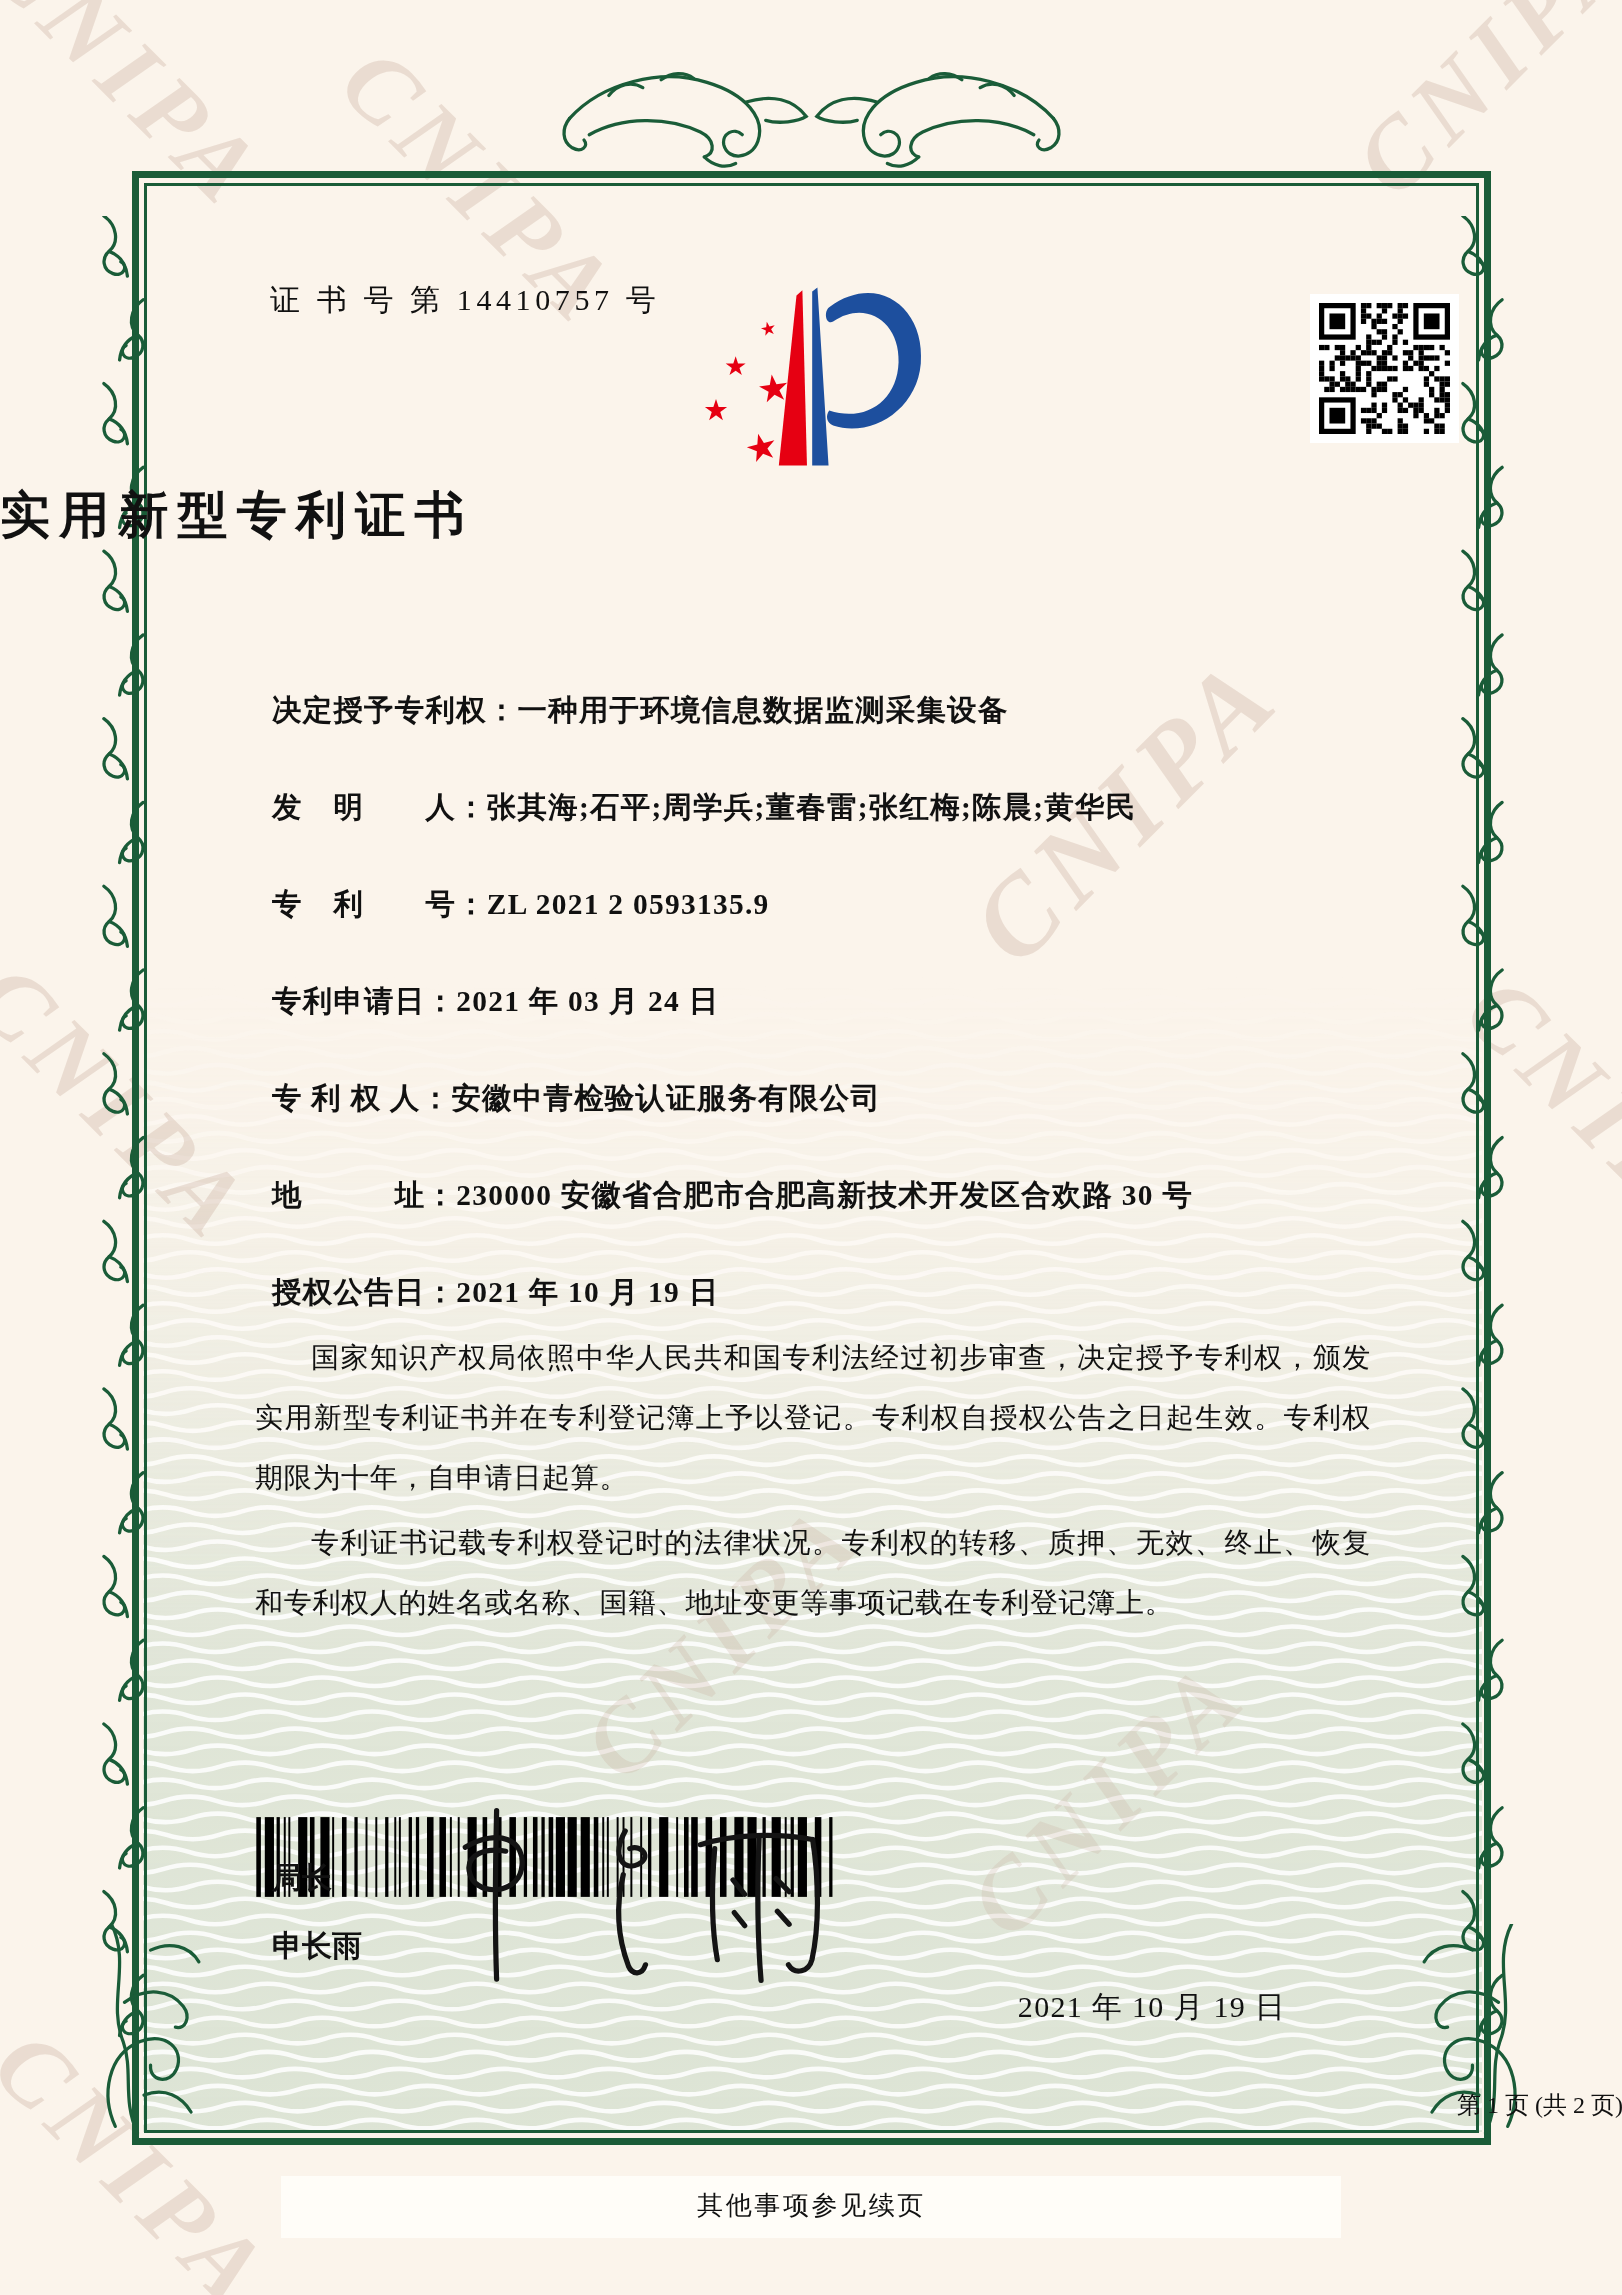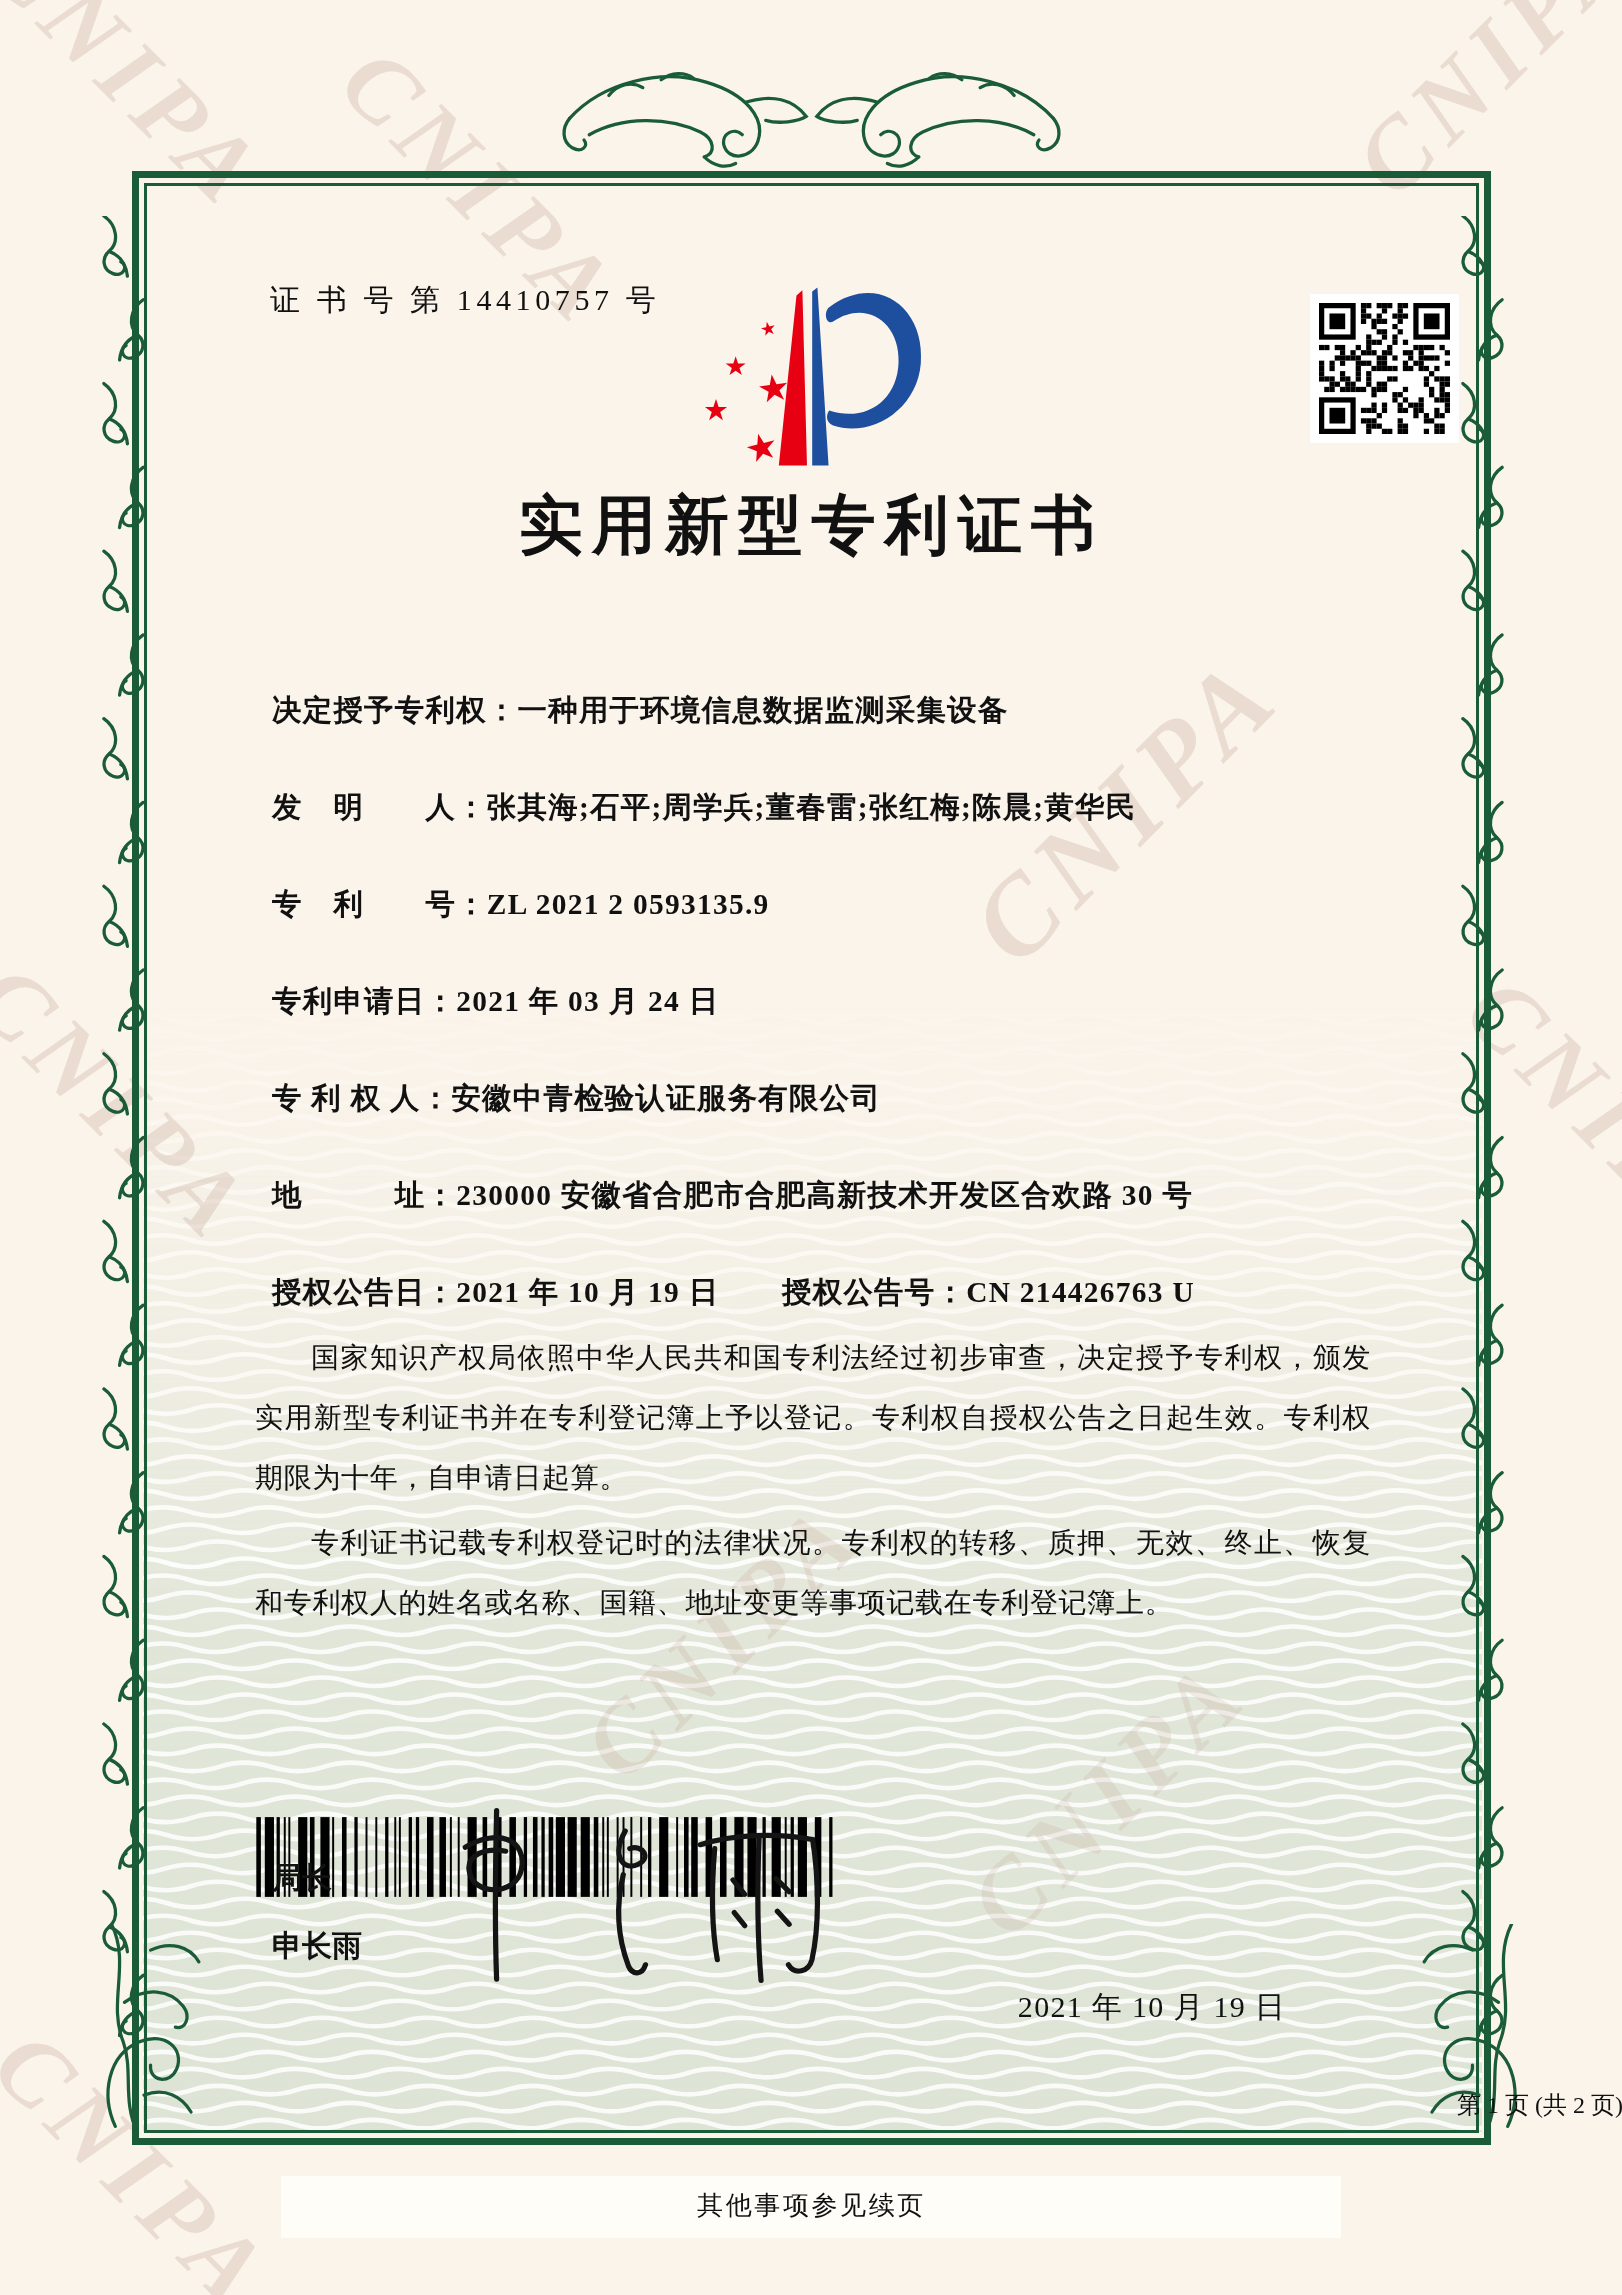--- a/index.html
+++ b/index.html
@@ -23,22 +23,22 @@
   .frame::after{content:"";position:absolute;left:4.6px;top:4.6px;right:4.6px;bottom:4.6px;
                 border:3.3px solid #1a5c38;}
   .orn{position:absolute;z-index:4;pointer-events:none;}
   .orn path{fill:none;stroke:#1a5c38;stroke-width:5;stroke-linecap:round;}
   
   .certNo{position:absolute;left:270px;top:280px;font-size:30px;letter-spacing:4.6px;z-index:5;}
   .logo{position:absolute;left:661px;top:247px;width:288px;height:229px;z-index:5;}
   .logo .star{position:absolute;line-height:1;}
   .qr{position:absolute;left:1310px;top:294px;width:149px;height:149px;background:#fff;z-index:5;}
   .qr svg{position:absolute;left:9.2px;top:9.2px;}
-  .title{position:absolute;left:0;top:482px;width:1623px;text-align:center;
-         font-size:64px;font-weight:bold;letter-spacing:9.2px;z-index:5;}
+  .title{position:absolute;left:0;top:482px;width:1623px;text-align:left;
+         font-size:50px;font-weight:bold;letter-spacing:9.2px;z-index:5;}
   .fields{position:absolute;left:272px;top:691px;width:1112px;z-index:5;}
   .frow{position:relative;height:97px;font-size:29.4px;font-weight:bold;letter-spacing:1.3px;white-space:nowrap;}
   .grant{position:absolute;left:510px;top:0;}
   .paras{position:absolute;left:255px;top:1328px;width:1116px;z-index:5;
          font-size:28px;line-height:60px;text-align:justify;letter-spacing:0.7px;}
   .paras p{margin:0 0 5.2px 0;text-indent:2em;}
   .barcode{position:absolute;left:255px;top:1817px;z-index:5;}
   .barcode rect{fill:#000;}
   .signBlock{position:absolute;left:272px;top:1858px;z-index:5;
              font-family:"Liberation Sans","DejaVu Sans",sans-serif;font-weight:700;font-size:30px;}
@@ -591,23 +591,20 @@
       <span>专利申请日</span><span>：</span><span>2021 年 03 月 24 日</span>
     </div>
     <div class="frow">
       <span>专 利 权 人</span><span>：</span><span>安徽中青检验认证服务有限公司</span>
     </div>
     <div class="frow">
       <span>地　　　址</span><span>：</span><span>230000 安徽省合肥市合肥高新技术开发区合欢路 30 号</span>
     </div>
     <div class="frow">
       <span>授权公告日</span><span>：</span><span>2021 年 10 月 19 日</span>
-      <span class="grant">
-        <span>授权公告号</span><span>：</span><span>CN 214426763 U</span>
-      </span>
     </div>
   </div>
 
   <div class="paras">
     <p>国家知识产权局依照中华人民共和国专利法经过初步审查，决定授予专利权，颁发实用新型专利证书并在专利登记簿上予以登记。专利权自授权公告之日起生效。专利权期限为十年，自申请日起算。</p>
     <p>专利证书记载专利权登记时的法律状况。专利权的转移、质押、无效、终止、恢复和专利权人的姓名或名称、国籍、地址变更等事项记载在专利登记簿上。</p>
   </div>
 
   <svg class="barcode" id="barcode" width="584" height="80" viewBox="0 0 893 122" xmlns="http://www.w3.org/2000/svg">
       <rect x="2" y="0" width="7" height="122"></rect>

